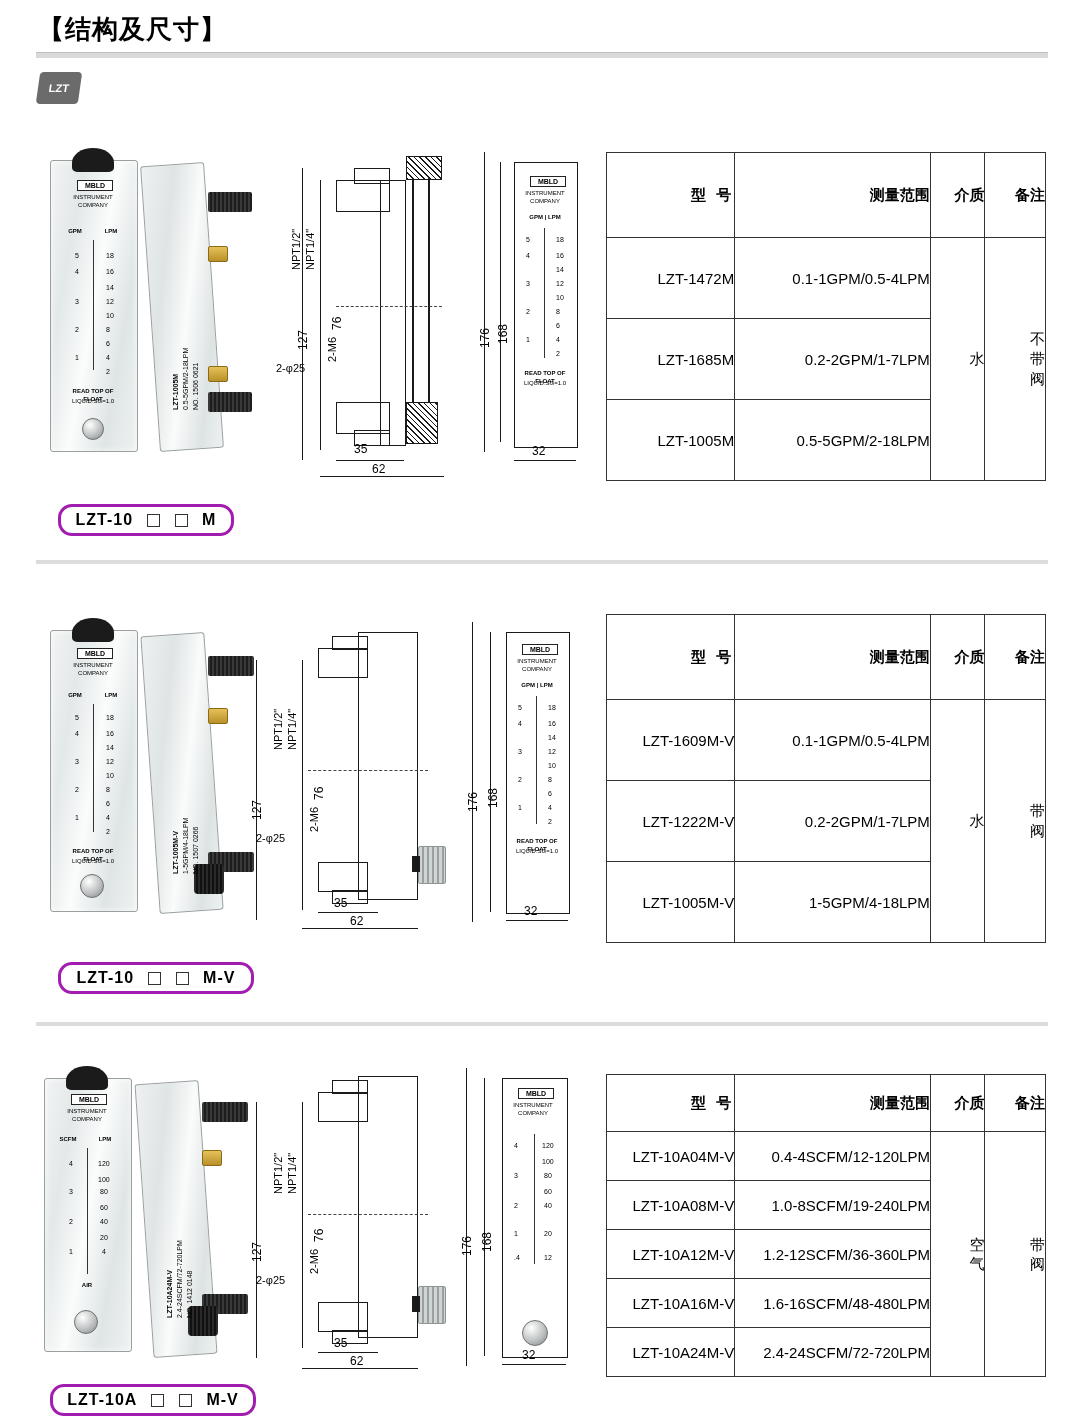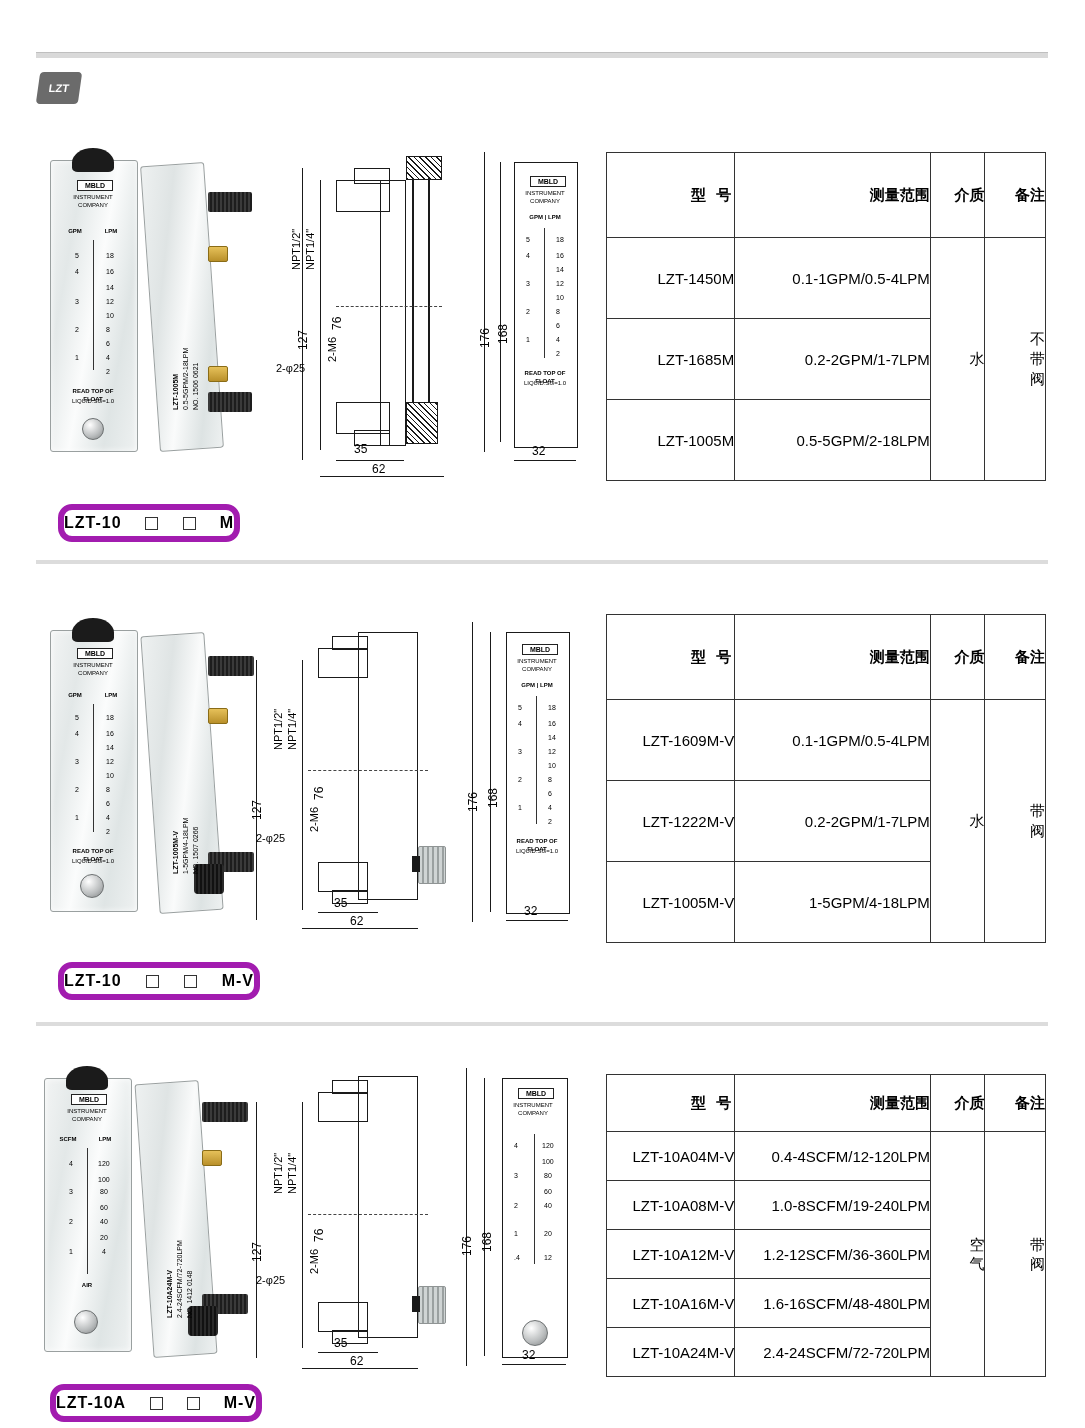--- a/index.html
+++ b/index.html
@@ -102,31 +102,32 @@
   table.spec{
     position:absolute;border-collapse:collapse;font-size:15px;background:#fff;
   }
   table.spec td,table.spec th{
     border:1px solid #333;text-align:right;padding:0;font-weight:normal;
   }
   table.spec th{font-weight:bold;letter-spacing:3px;}
 
   
   .cap-pill{
-    position:absolute;border:6px solid #a21caf;border-radius:14px;
-    height:26px;display:flex;align-items:center;justify-content:space-between;
+    position:absolute;border:3px solid #a21caf;border-radius:14px;
+    height:26px;display:flex;align-items:center;justify-content:center;
     font-size:16px;font-weight:bold;background:#fff;letter-spacing:1px;gap:13px;
   }
   .sq{display:inline-block;width:11px;height:11px;border:1px solid #333;margin:0 1px;vertical-align:middle;}
 </style>
 </head>
 <body>
 
 <div class="page">
 
+  <div class="hdr-title">【结构及尺寸】</div>
   <div class="hdr-rule"></div>
   <div class="logo-badge">LZT</div>
 
   <div class="sep" style="top:560px;"></div>
   <div class="sep" style="top:1022px;"></div>
 
   <div class="sec" style="top:0;">
 
     <div class="meter" style="left:50px;top:160px;width:86px;height:290px;">
       <div class="body" style="width:86px;height:290px;"></div>
@@ -229,21 +230,21 @@
 
     <table class="spec" style="left:606px;top:152px;width:440px;">
       <tbody>
           <tr>
         <th style="width:128px;height:84px;">型   号</th>
         <th style="width:196px;letter-spacing:0;">测量范围</th>
         <th style="width:54px;letter-spacing:0;">介质</th>
         <th style="width:60px;letter-spacing:0;">备注</th>
       </tr>
       <tr>
-        <td style="height:80px;">LZT-1450M</td>
+        <td style="height:80px;">LZT-1472M</td>
         <td>0.1-1GPM/0.5-4LPM</td>
         <td rowspan="3">水</td>
         <td rowspan="3" style="line-height:1.35;">不<br>带<br>阀</td>
       </tr>
       <tr>
         <td style="height:80px;">LZT-1685M</td>
         <td>0.2-2GPM/1-7LPM</td>
       </tr>
       <tr>
         <td style="height:80px;">LZT-1005M</td>

